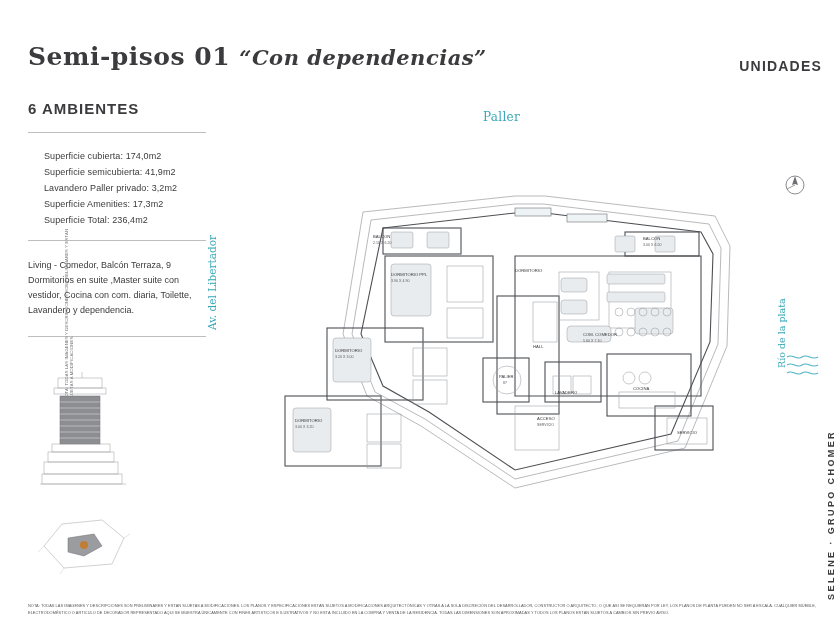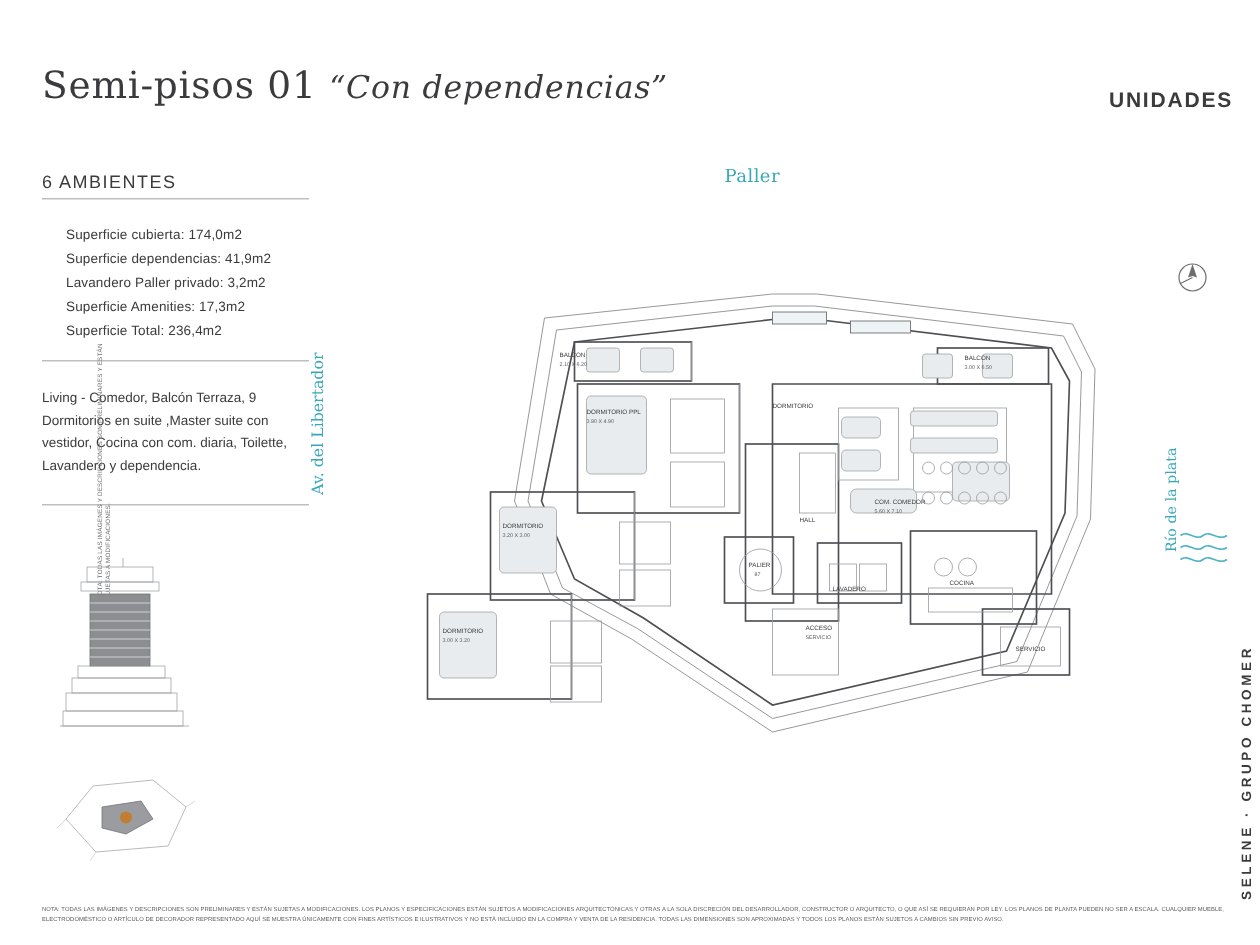--- a/index.html
+++ b/index.html
@@ -23,21 +23,21 @@
   
   .title-block {
     position: absolute;
     left: 28px;
     top: 42px;
     width: 420px;
   }
   .title-main {
     font-family: "DejaVu Serif", serif;
     font-size: 25px;
-    font-weight: 400;
+    font-weight: 700;
     letter-spacing: .5px;
     color: #3b3a3c;
     white-space: nowrap;
   }
   .title-main .num {
     font-size: 25px;
   }
   .title-main .quote {
     font-size: 21px;
     font-style: italic;
@@ -56,23 +56,23 @@
     font-size: 14px;
     font-weight: bold;
     letter-spacing: 1.2px;
     color: #3b3a3c;
   }
 
   
   .ambientes {
     position: absolute;
     left: 28px;
-    top: 114px;
-    font-size: 12px;
-    font-weight: normal;
+    top: 100px;
+    font-size: 15px;
+    font-weight: bold;
     letter-spacing: 1px;
     color: #3b3a3c;
   }
   .rule {
     position: absolute;
     left: 28px;
     width: 178px;
     height: 1px;
     background: #bcbec0;
   }
@@ -230,21 +230,21 @@
   </div>
   <div class="unidades">UNIDADES</div>
 
   <div class="ambientes">6 AMBIENTES</div>
   <div class="rule rule-1"></div>
   <div class="rule rule-2"></div>
   <div class="rule rule-3"></div>
 
   <div class="surfaces">
     <div>Superficie cubierta: 174,0m2</div>
-    <div>Superficie dependencias: 41,9m2</div>
+    <div>Superficie semicubierta: 41,9m2</div>
     <div>Lavandero Paller privado: 3,2m2</div>
     <div>Superficie Amenities: 17,3m2</div>
     <div class="total">Superficie Total: 236,4m2</div>
   </div>
 
   <div class="description">Living - Comedor, Balcón Terraza, 9 Dormitorios en suite ,Master suite con vestidor, Cocina con com. diaria, Toilette, Lavandero y dependencia.</div>
 
   <div class="vert-note">NOTA: TODAS LAS IMÁGENES Y DESCRIPCIONES SON PRELIMINARES Y ESTÁN SUJETAS A MODIFICACIONES.</div>
   <div class="brand-vert">SELENE · GRUPO CHOMER</div>
 

